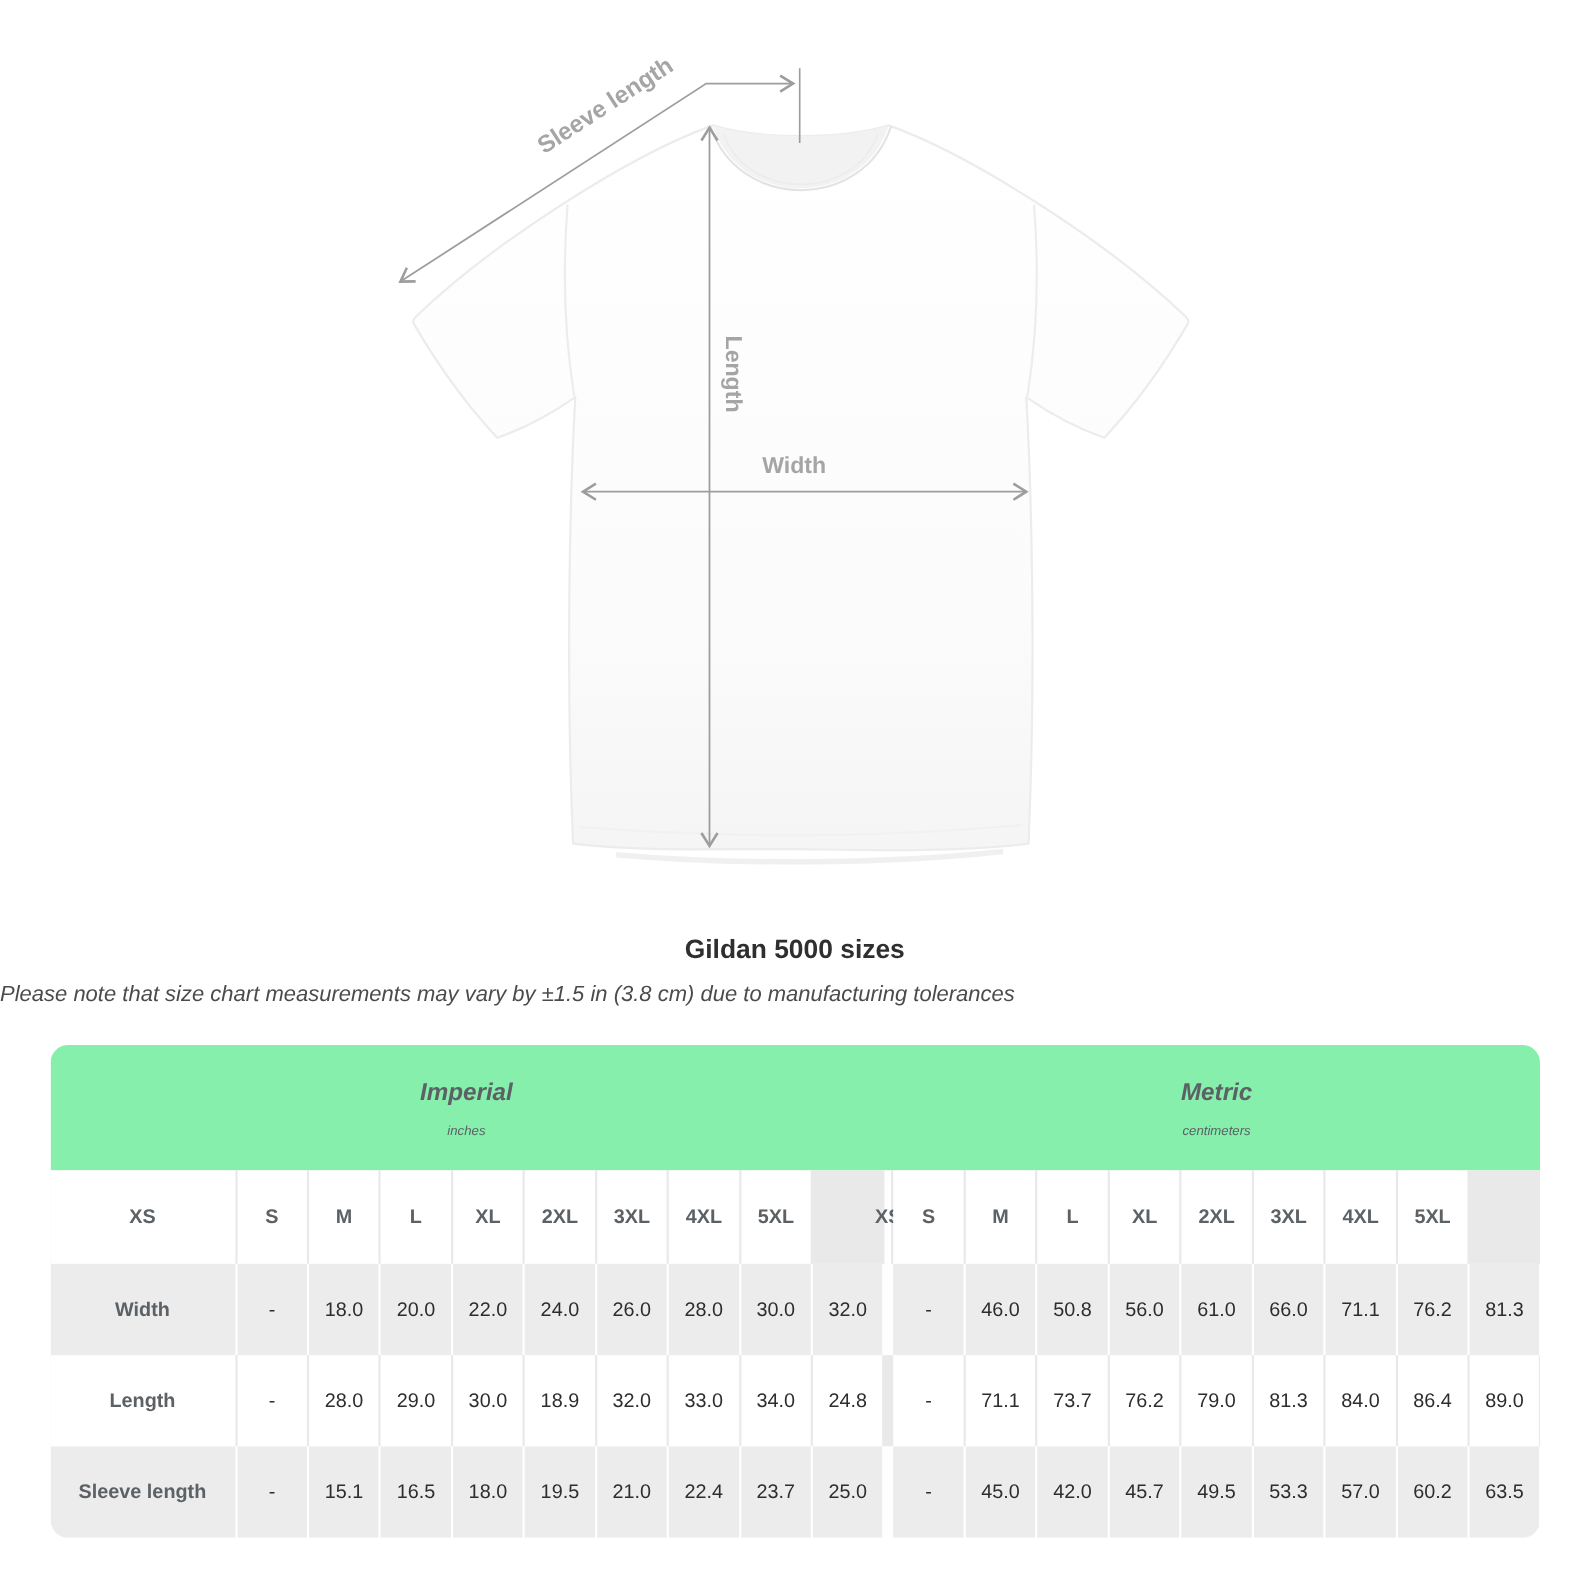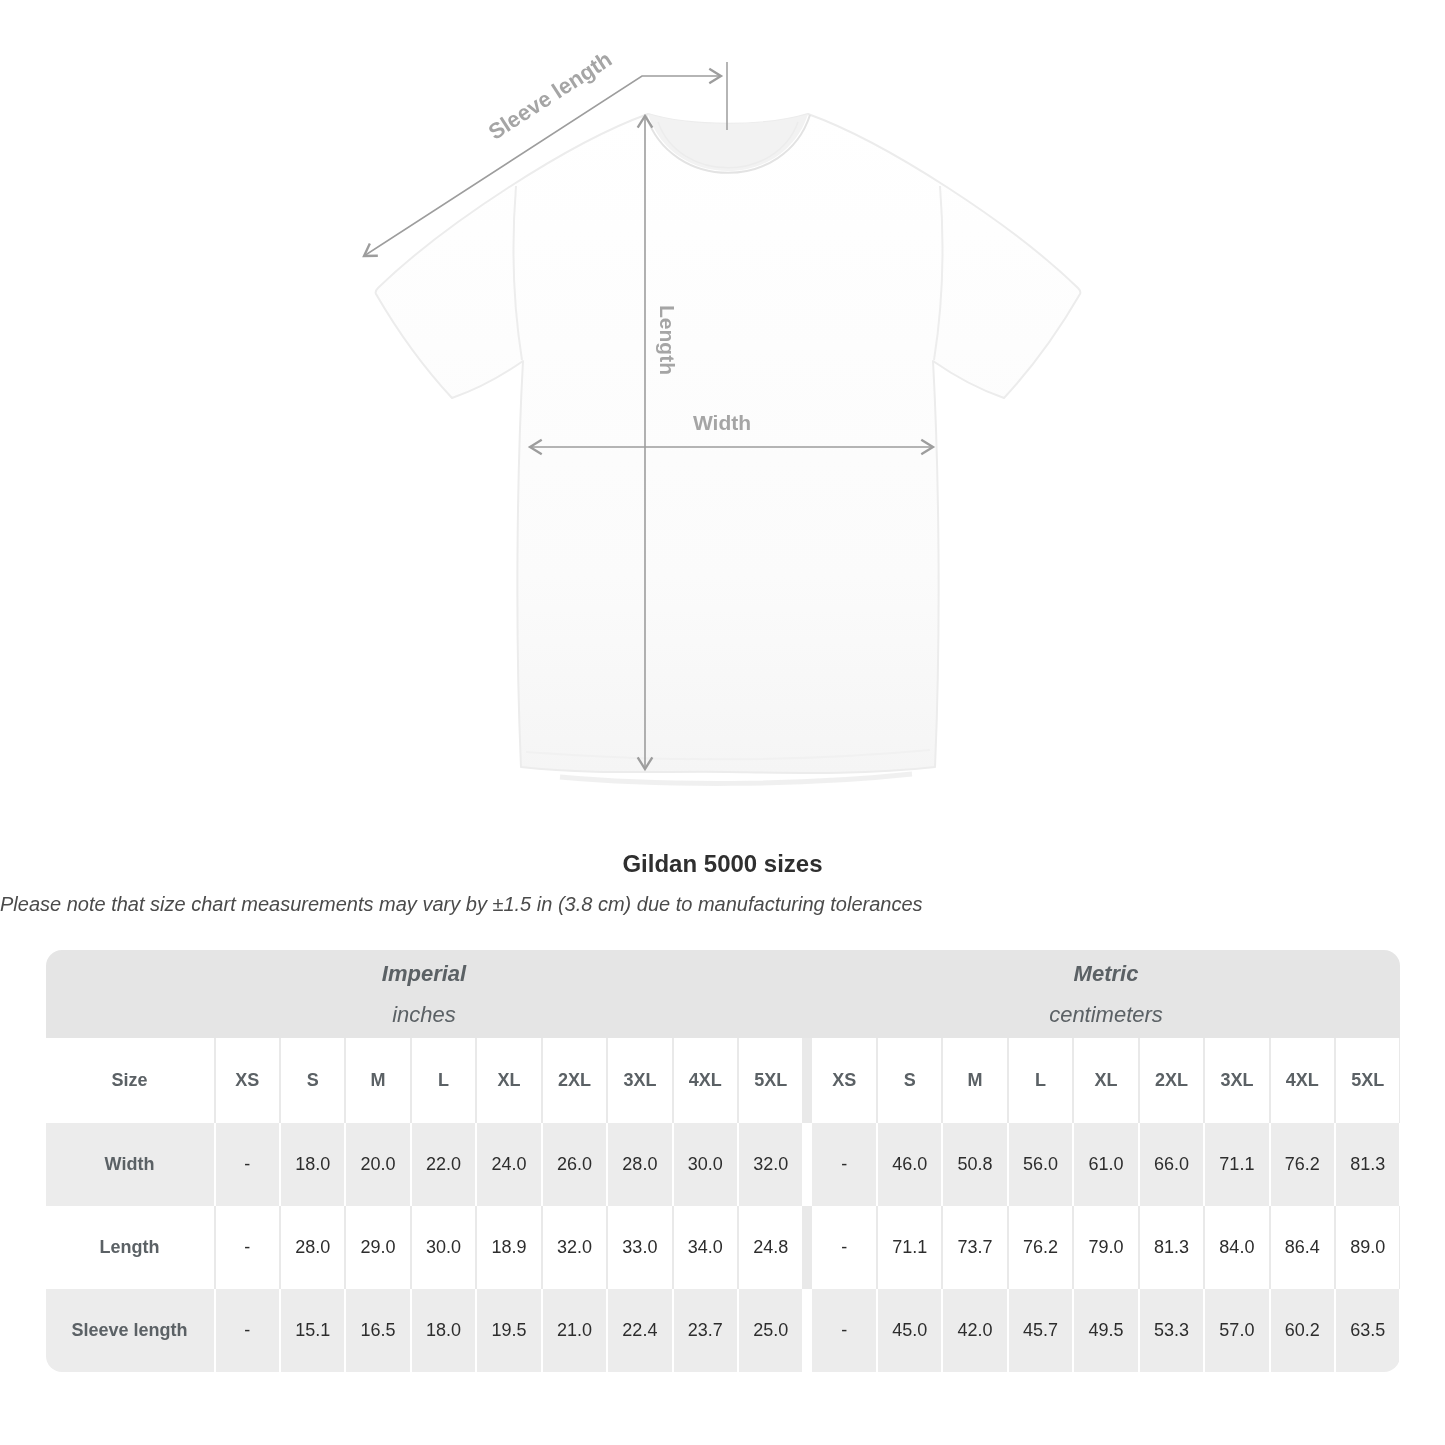--- a/index.html
+++ b/index.html
@@ -6,26 +6,26 @@
   body{width:1445px;height:1445px;font-family:"Liberation Sans",sans-serif;overflow:hidden;}
   .diagram-wrap{width:1445px;height:840px;position:relative;}
   svg text{font-family:"Liberation Sans",sans-serif;}
   .page-title{margin:6px 0 0;text-align:center;font-size:24px;line-height:36px;
     font-weight:bold;color:#2f2f2f;}
   .tolerance-note{margin:10px 0 0;text-align:left;font-style:italic;
     font-size:20px;line-height:24px;color:#4b4b4b;}
   .size-table{width:1354px;margin:34px auto 0;border-radius:16px;overflow:hidden;}
   .group-band,.trow{display:grid;grid-template-columns:168px repeat(9,1fr) 6px repeat(9,1fr);
     column-gap:2px;}
-  .group-band{background:#e5e5e5;height:88px;}
+  .group-band{background:#86efac;height:114px;}
   .group-cell{display:flex;flex-direction:column;justify-content:center;align-items:center;}
   .group-cell.imperial{grid-column:1 / span 10;}
   .group-cell.metric{grid-column:12 / span 9;text-align:right;}
   .group-title{font-weight:bold;font-style:italic;font-size:22px;color:#5b6165;}
-  .group-unit{font-style:italic;font-size:22px;color:#5b6165;margin-top:15px;}
+  .group-unit{font-style:italic;font-size:12px;color:#5b6165;margin-top:15px;}
   .trow{height:83px;}
   .trow.header{height:85px;}
   .trow.white{background:#e9e9e9;}
   .trow.gray{background:#ffffff;}
   .trow.white .cell{background:#ffffff;}
   .trow.gray .cell{background:#ececec;}
   .cell{display:flex;align-items:center;justify-content:center;font-size:18px;color:#2d2d2d;}
   .cell.head,.cell.rowlabel{font-weight:bold;color:#5b6165;}
   .spacer{background:transparent;}
 </style>
@@ -90,21 +90,20 @@
       <div class="group-title">Imperial</div>
       <div class="group-unit">inches</div>
     </div>
     <div class="group-cell metric">
       <div class="group-title">Metric</div>
       <div class="group-unit">centimeters</div>
     </div>
   </div>
 
   <div class="trow white header">
-    <div class="cell head">Size</div>
 
   <div class="cell head">XS</div>
       <div class="cell head">S</div>
       <div class="cell head">M</div>
       <div class="cell head">L</div>
       <div class="cell head">XL</div>
       <div class="cell head">2XL</div>
       <div class="cell head">3XL</div>
       <div class="cell head">4XL</div>
       <div class="cell head">5XL</div>

